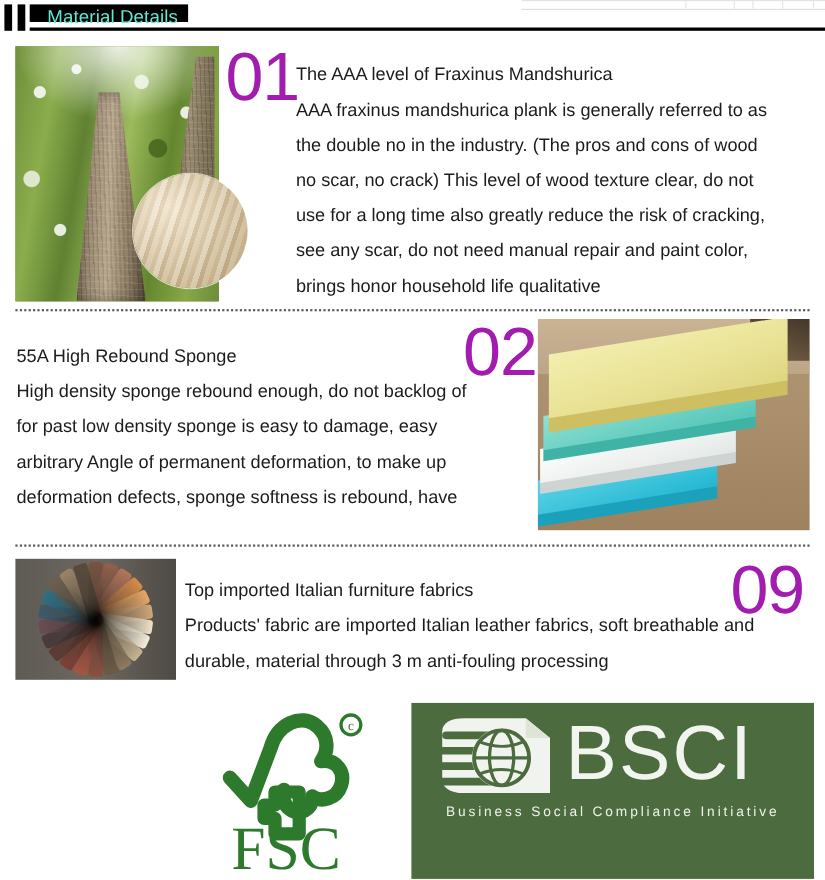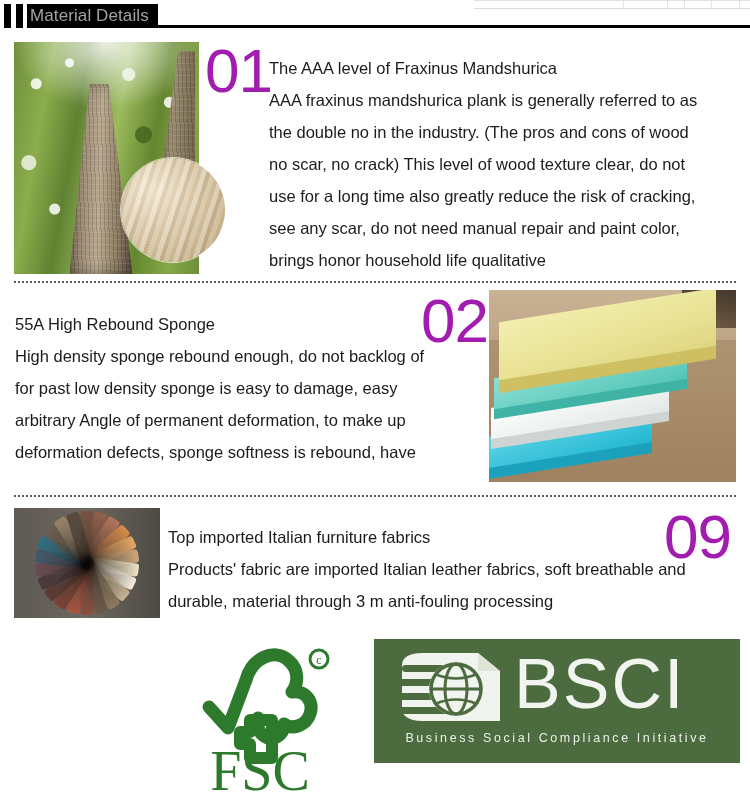--- a/index.html
+++ b/index.html
@@ -16,24 +16,24 @@
   
   .header{
     position:absolute;left:0;top:4px;width:750px;height:24px;
   }
   .hdr-bar{
     position:absolute;top:0;width:7px;height:24px;background:#000;
   }
   .hdr-bar.b1{left:4px;}
   .hdr-bar.b2{left:16px;}
   .hdr-box{
-    position:absolute;left:27px;top:0;height:24px;
-    background:#000;color:#a3a3a3;
+    position:absolute;left:27px;top:0;height:16px;
+    background:#000;color:#5eead4;
     font-size:17px;line-height:24px;
-    padding:0 9px 0 3px;
+    padding:0 9px 0 16px;
     letter-spacing:.1px;
     white-space:nowrap;
     box-sizing:border-box;
   }
   .hdr-rule{
     position:absolute;left:27px;top:21px;width:723px;height:3px;background:#000;
   }
 
   
   .ghost-table{
@@ -155,21 +155,21 @@
   .blade{
     position:absolute;left:50%;top:50%;
     width:13px;height:52px;
     transform-origin:50% 100%;
     border-radius:3px 3px 1px 1px;
   }
 
   
   .fsc{position:absolute;left:188px;top:640px;width:150px;height:152px;}
   .bsci{
-    position:absolute;left:374px;top:639px;width:366px;height:124px;
+    position:absolute;left:374px;top:639px;width:366px;height:160px;
     background:#4c6b3e;
   }
   .bsci-top{position:absolute;left:0;top:0;right:0;height:86px;}
   .bsci-word{
     position:absolute;left:140px;top:2px;
     font-family:"Liberation Sans","DejaVu Sans",sans-serif;
     font-size:70px;line-height:86px;font-weight:400;
     color:#f2f4ef;letter-spacing:2px;
   }
   .bsci-sub{

